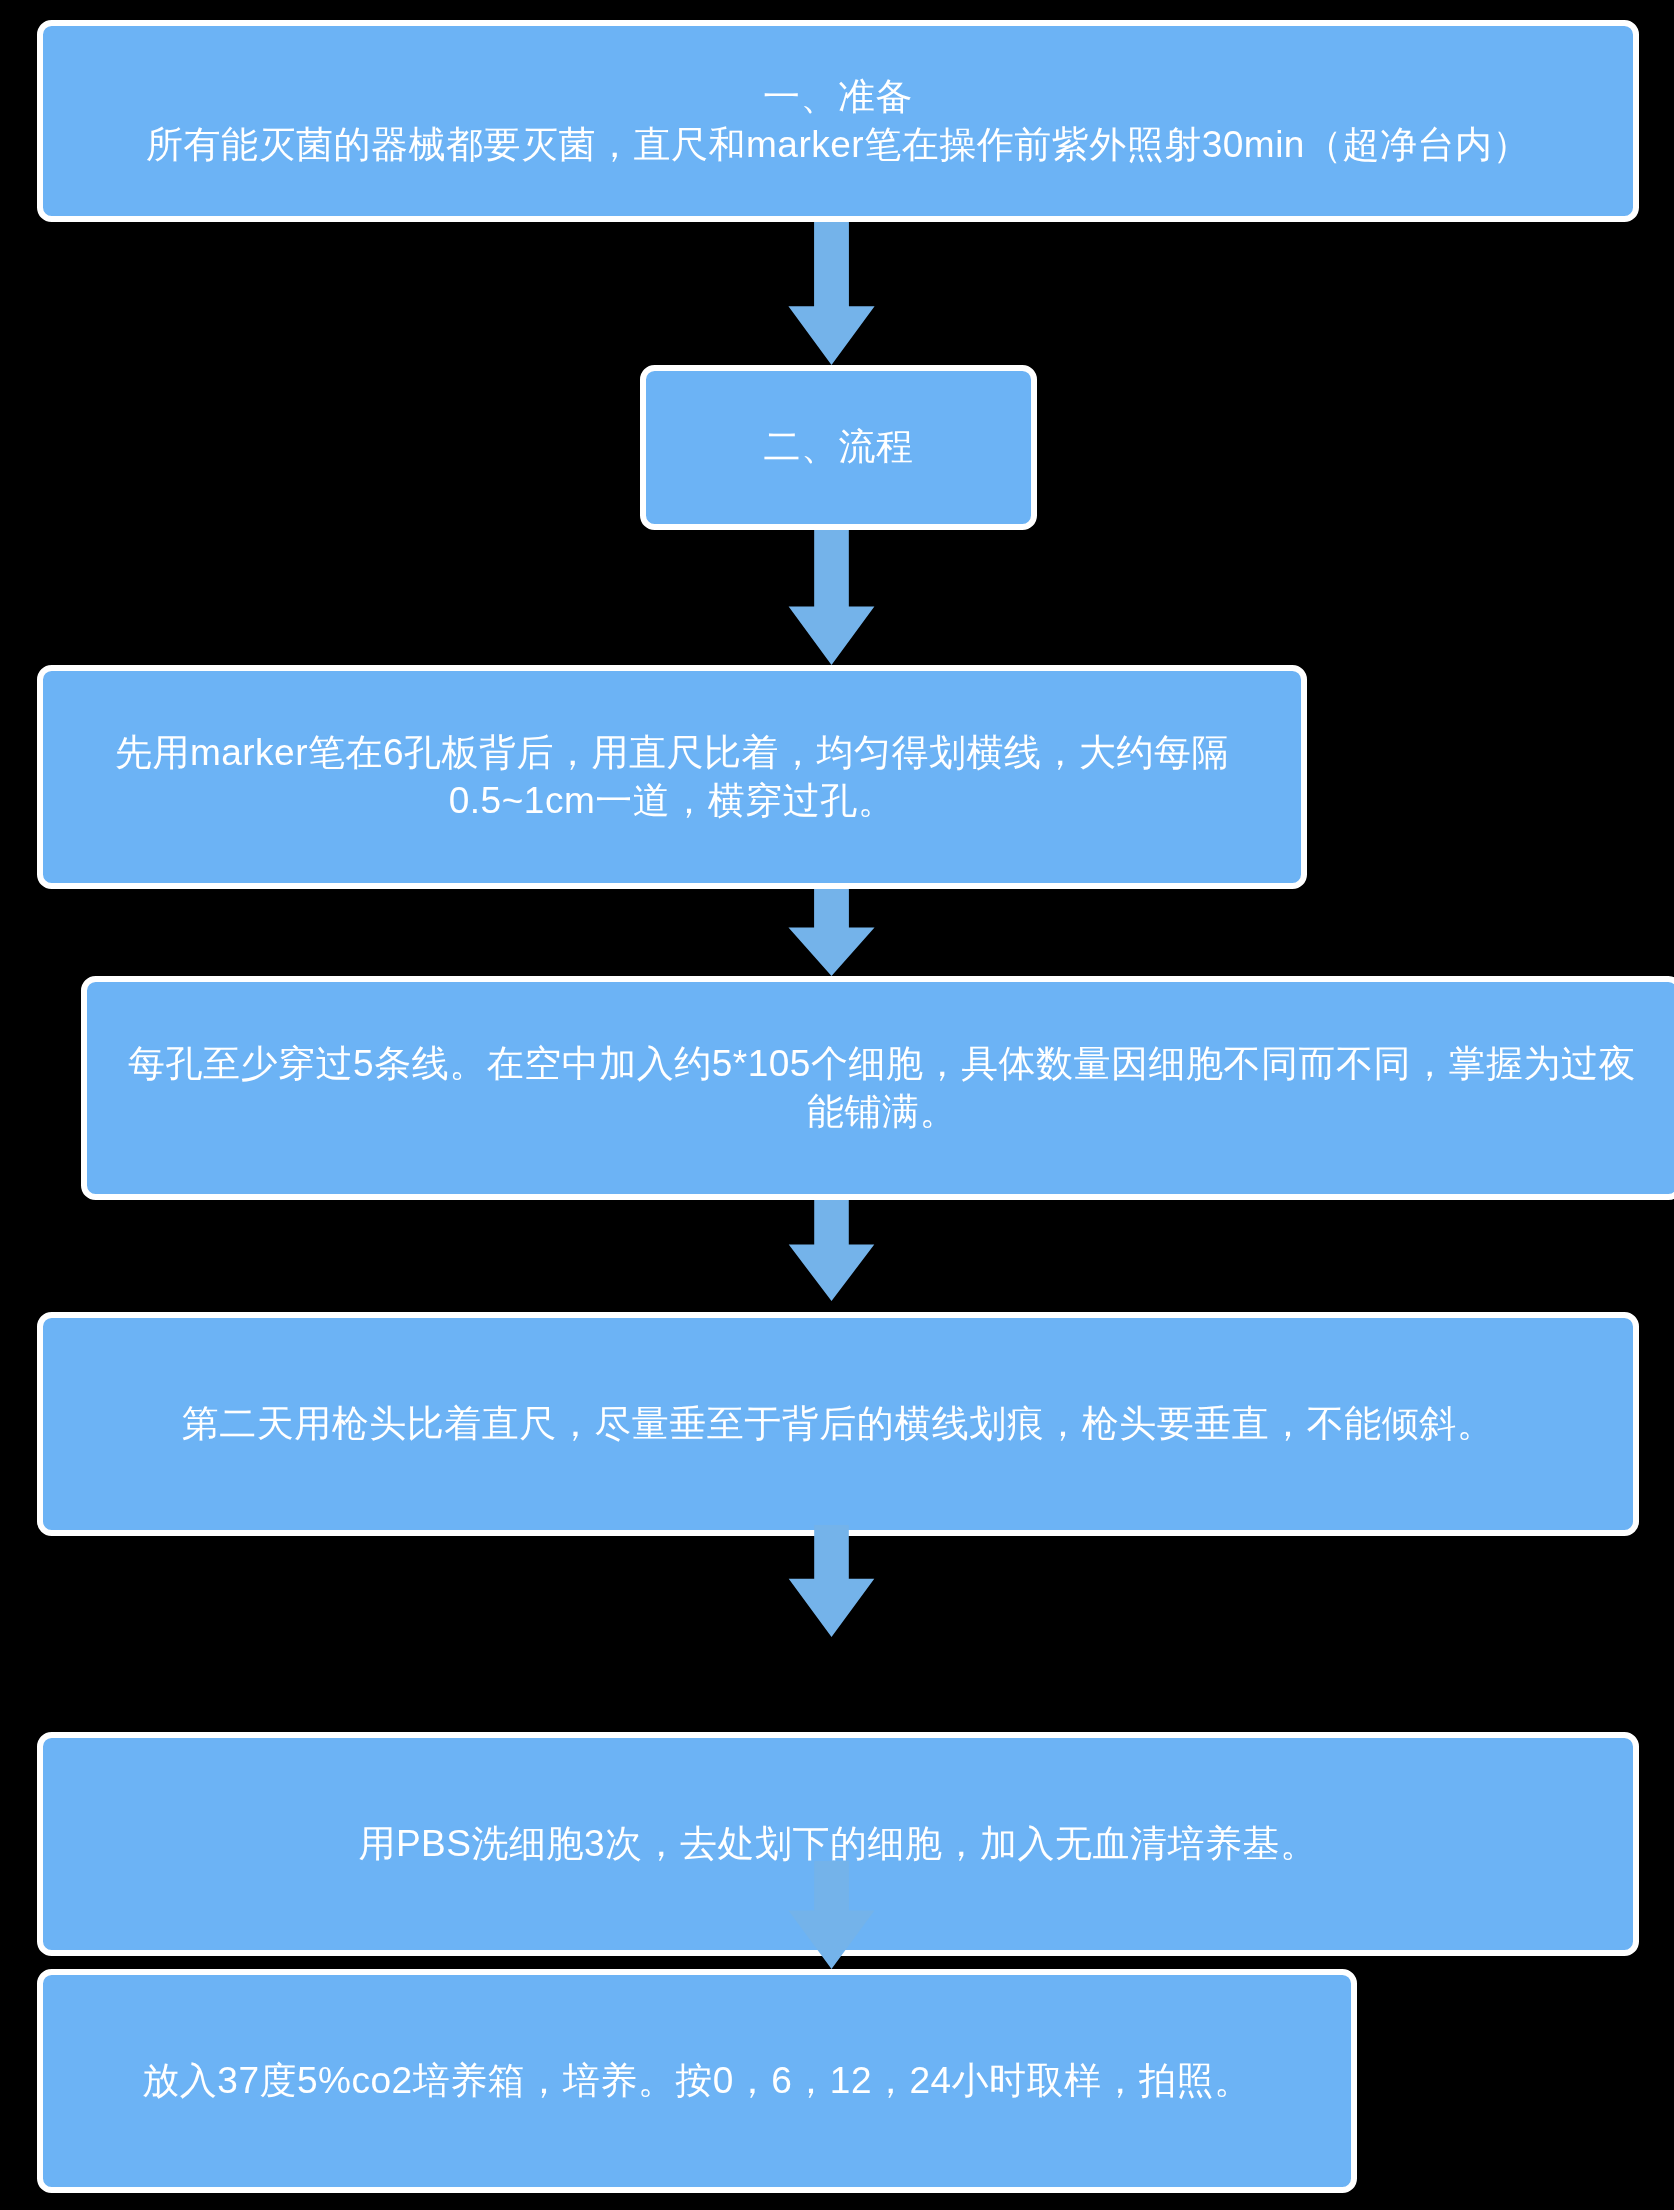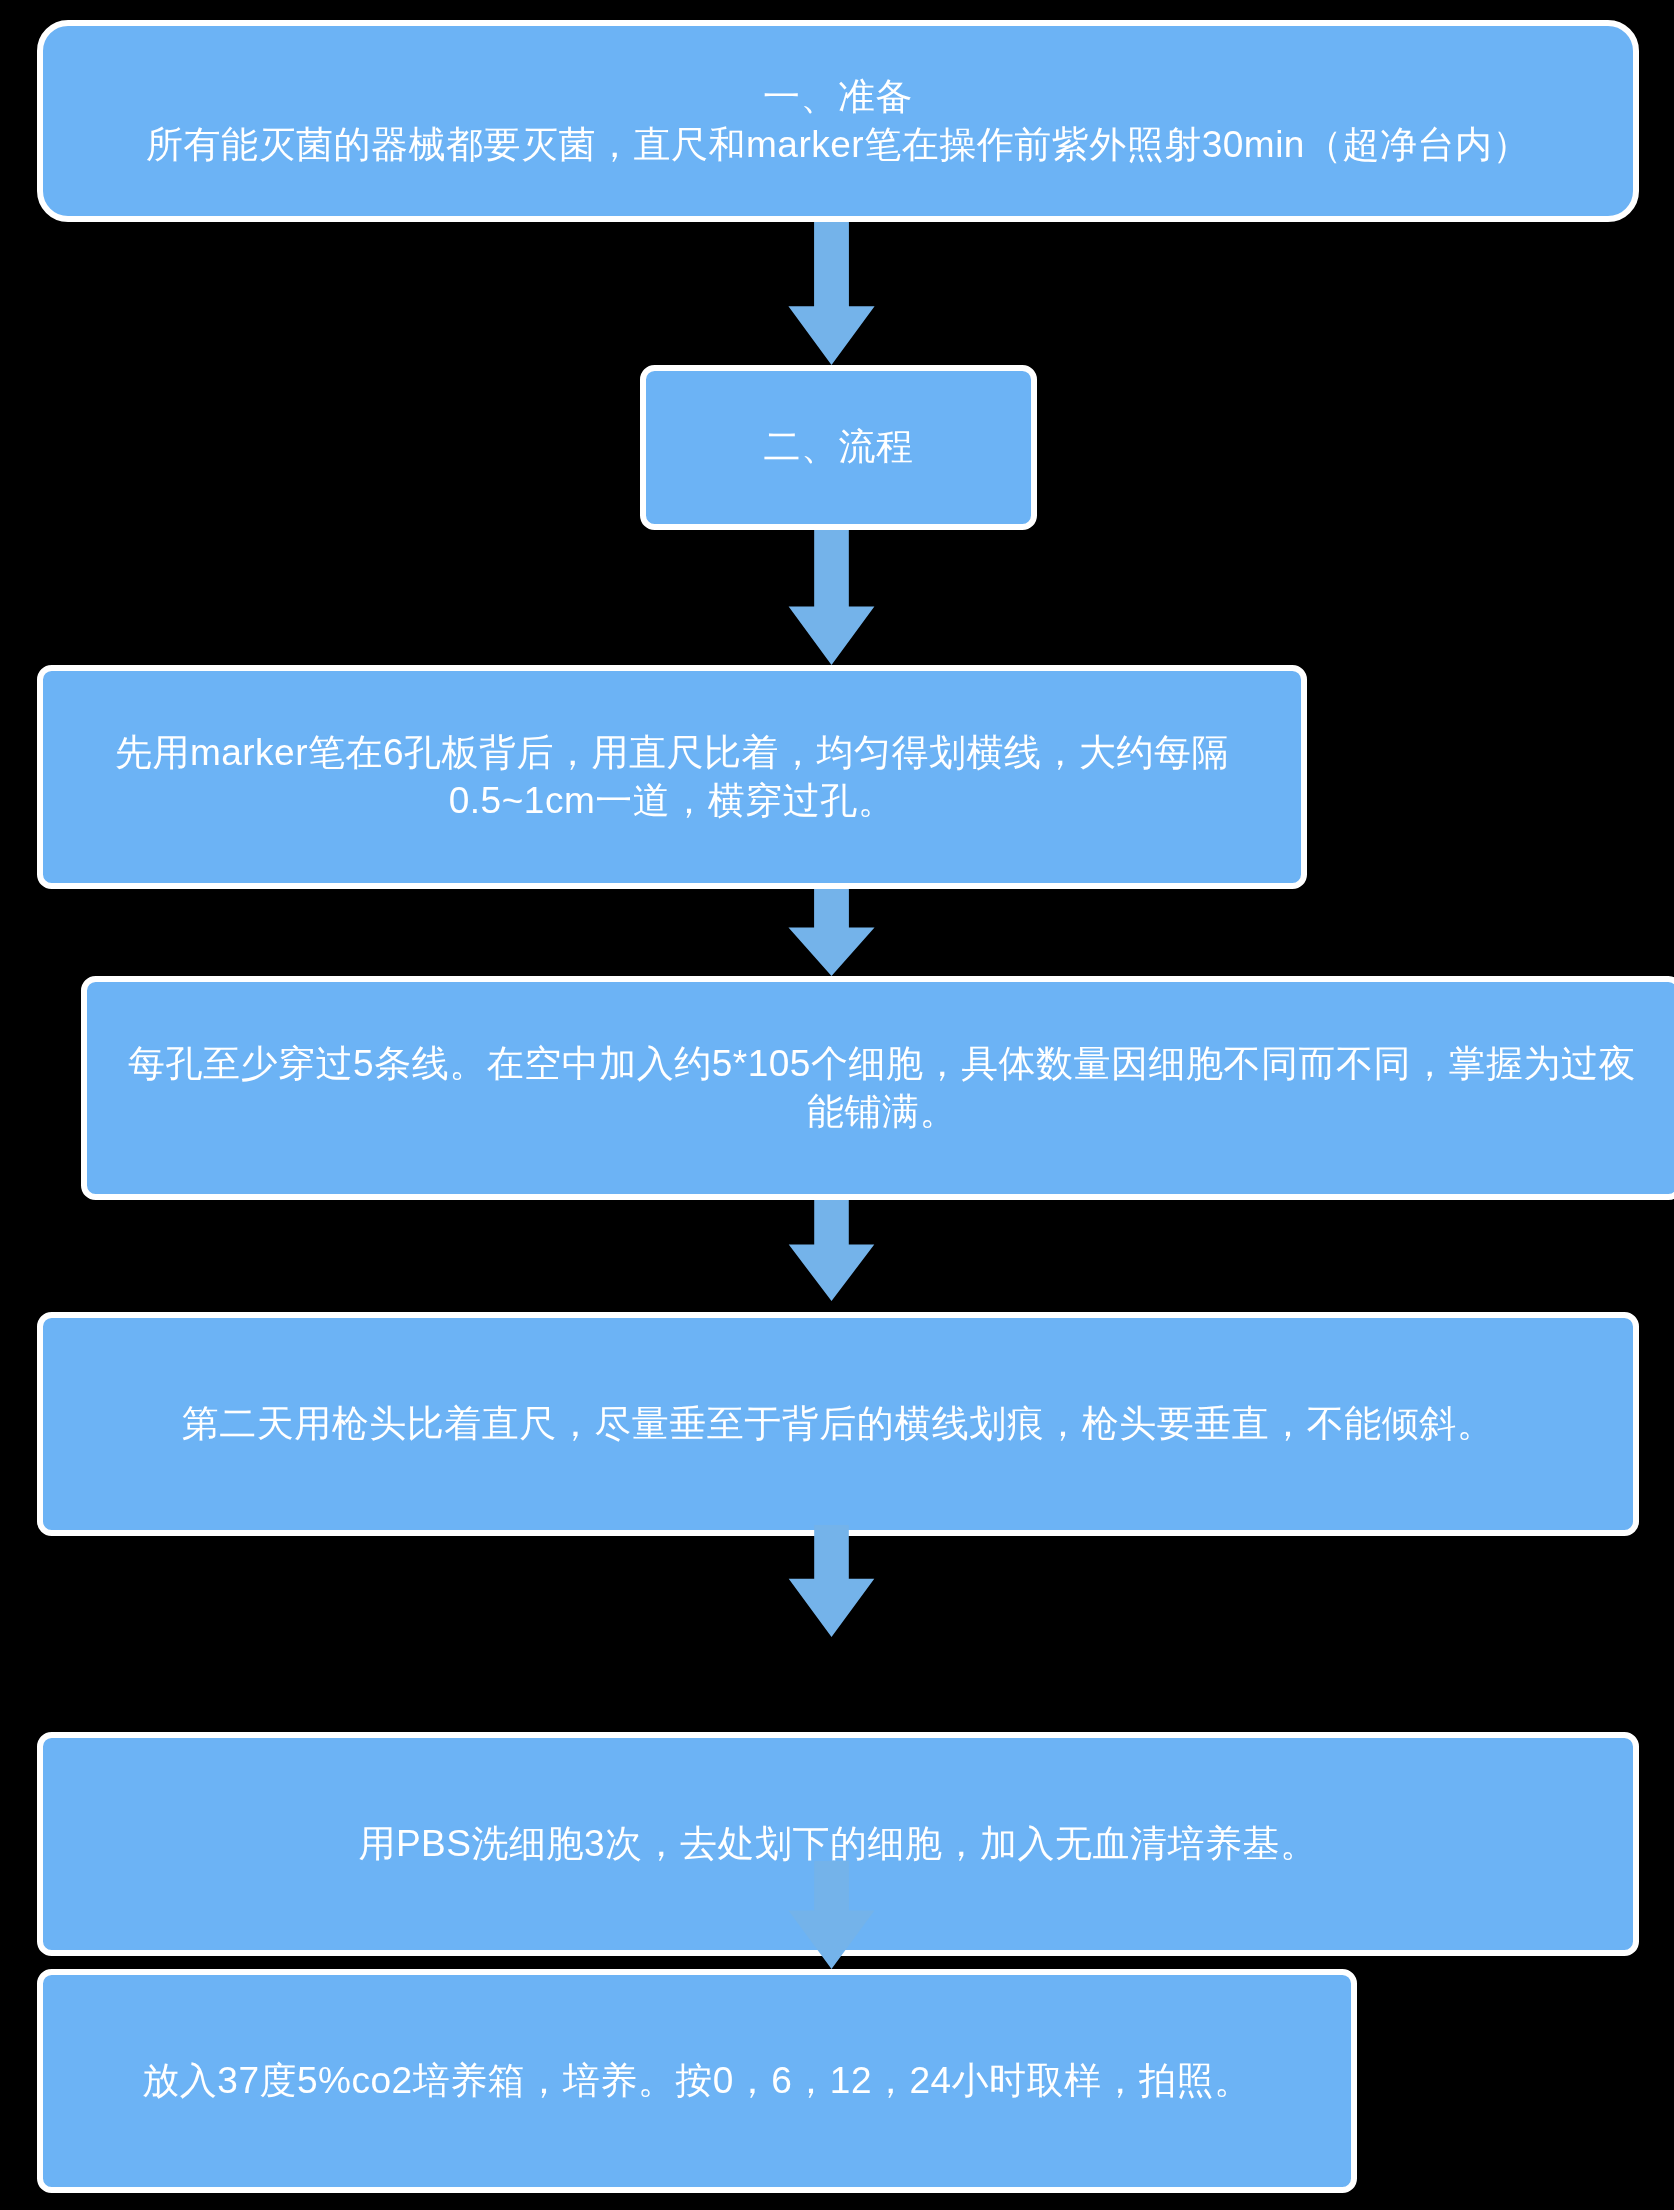--- a/index.html
+++ b/index.html
@@ -55,21 +55,21 @@
     position: absolute;
     display: block;
   }
   .arrow svg { display: block; }
 </style>
 </head>
 <body>
 
 <div id="flowchart">
 
-  <div class="node n-prepare" style="left: 37px; top: 20px; width: 1602px; height: 202px; font-size: 37px; border-radius: 31px;">
+  <div class="node n-prepare" style="left: 37px; top: 20px; width: 1602px; height: 202px; font-size: 37px;">
     <span class="node-text">一、准备
 所有能灭菌的器械都要灭菌，直尺和marker笔在操作前紫外照射30min（超净台内）</span>
   </div>
 
   <span class="arrow" style="left: 782px; top: 222px;">
     <svg width="99" height="143" viewBox="0 0 108 156" xmlns="http://www.w3.org/2000/svg">
       <polygon points="35,0 73,0 73,92 101,92 54,156 7,92 35,92" fill="#74b3ea"></polygon>
     </svg>
   </span>
 

